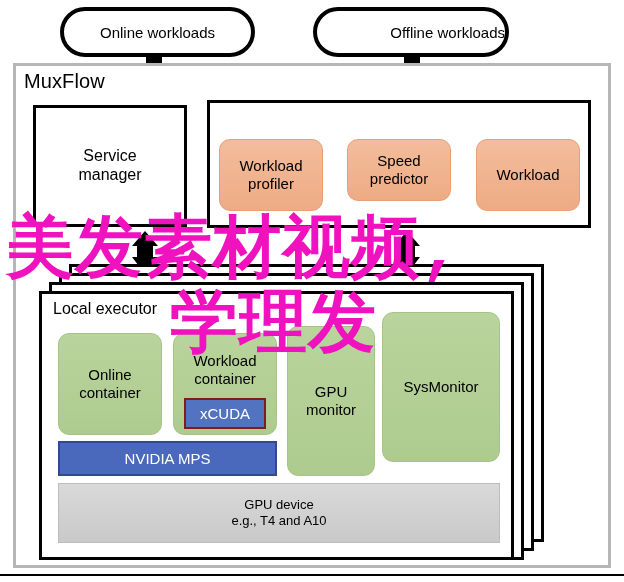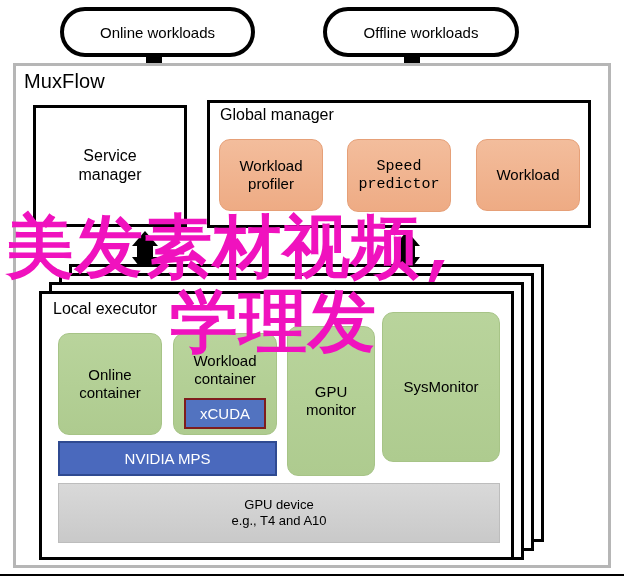--- a/index.html
+++ b/index.html
@@ -104,21 +104,21 @@
 </style>
 </head>
 <body>
 
 <div class="stage">
 
   <div class="abs pill" style="left:60px;top:7px;width:195px;height:50px;">
     <span>Online workloads</span>
   </div>
 
-  <div class="abs pill" style="left:323px;top:7px;width:196px;height:50px;">
+  <div class="abs pill" style="left:313px;top:7px;width:196px;height:50px;justify-content:flex-end;">
     <span>Offline workloads</span>
   </div>
 
   <div class="abs arrow-shaft" style="left:146px;top:57px;width:16px;height:44px;"></div>
   <div class="abs arrow-head" style="left:141px;top:99px;"></div>
 
   <div class="abs arrow-shaft" style="left:404px;top:57px;width:16px;height:44px;"></div>
   <div class="abs arrow-head" style="left:399px;top:99px;"></div>
 
   <div class="abs muxflow" style="left:13px;top:63px;width:598px;height:505px;"></div>
@@ -129,32 +129,29 @@
 
   <div class="abs panel" style="left:33px;top:105px;width:154px;height:122px;"></div>
   <div class="abs center-txt" style="left:33px;top:105px;width:154px;height:122px;font-size:16px;">
     <div>
       <div>Service</div>
       <div>manager</div>
     </div>
   </div>
 
   <div class="abs panel" style="left:207px;top:100px;width:384px;height:128px;"></div>
-  <div class="abs panel-label" style="left:220px;top:106px;width:220px;height:22px;font-size:16px;">
-    <span>Global manager</span>
-  </div>
 
   <div class="abs chip chip-salmon" style="left:219px;top:139px;width:104px;height:72px;">
     <div>
       <div>Workload</div>
       <div>profiler</div>
     </div>
   </div>
 
-  <div class="abs chip chip-salmon" style="left:347px;top:139px;width:104px;height:73px;font-family:Liberation Mono, monospace;">
+  <div class="abs chip chip-salmon" style="left:347px;top:139px;width:104px;height:62px;">
     <div>
       <div>Speed</div>
       <div>predictor</div>
     </div>
   </div>
 
   <div class="abs chip chip-salmon" style="left:476px;top:139px;width:104px;height:72px;">
     <div>
       <div>Workload</div>
     </div>

